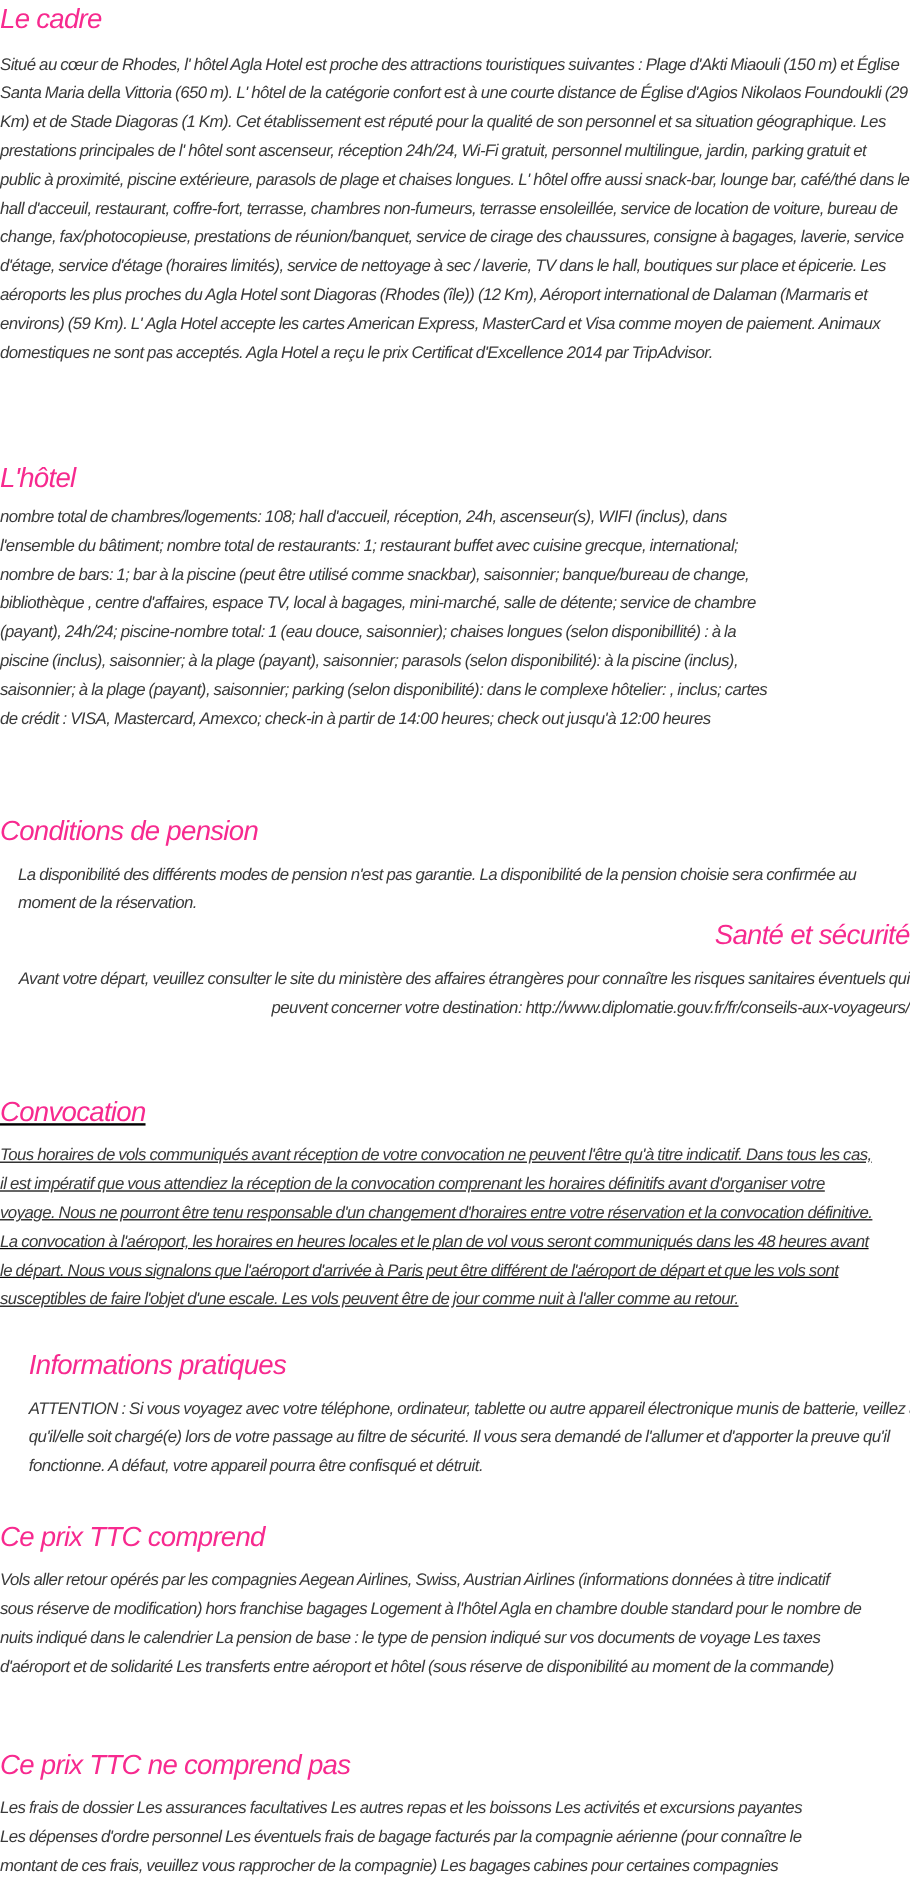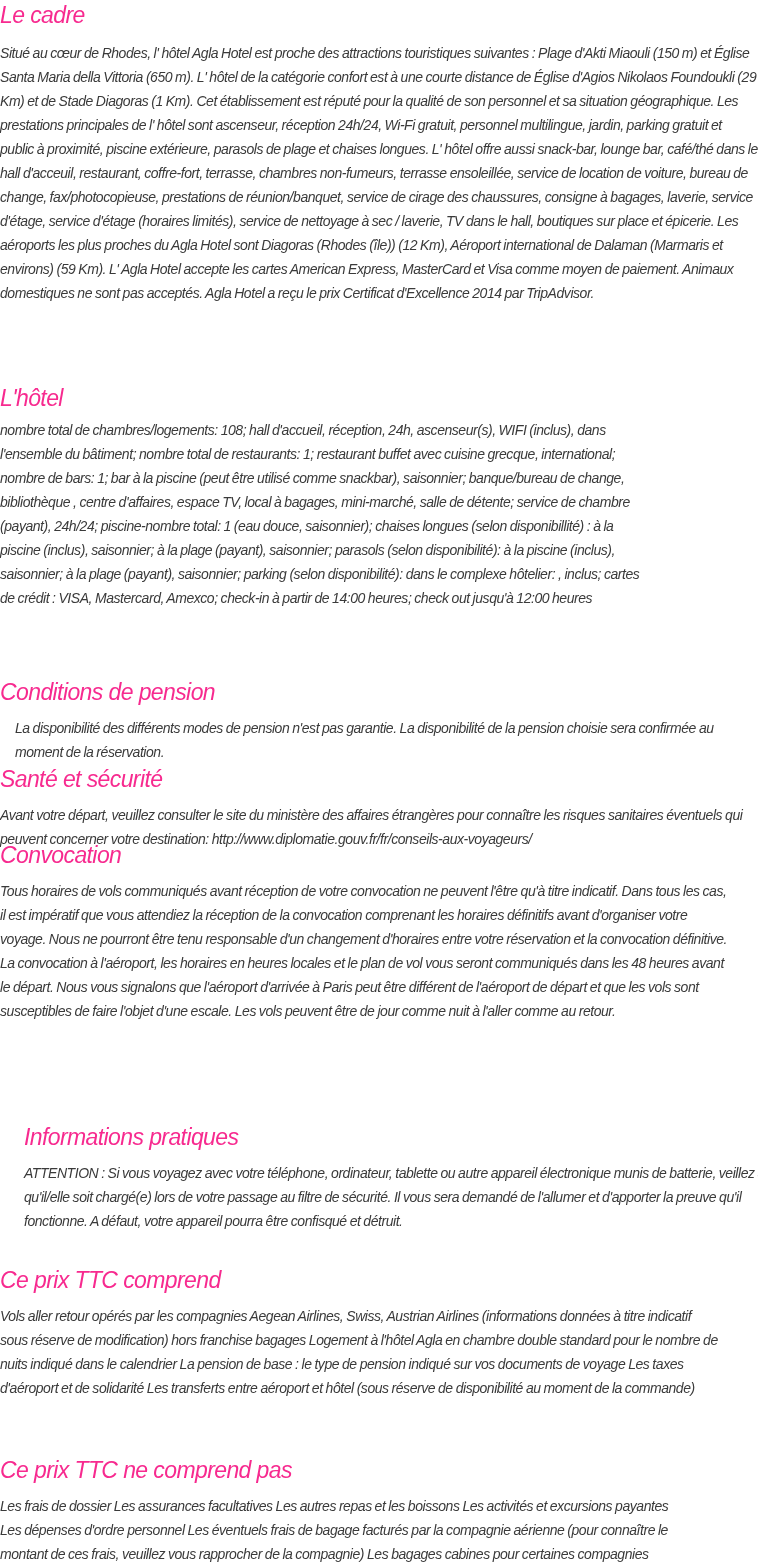--- a/index.html
+++ b/index.html
@@ -41,23 +41,23 @@
       padding: 0;
       letter-spacing: -0.45px;
       word-spacing: -0.5px;
     }
     #s0 { position: absolute; top: 1px; left: 0; width: 758px; }
     #s0 .section-body { margin-top: 12px; }
     #s1 { position: absolute; top: 384px; left: 0; width: 642px; }
     #s1 .section-body { margin-top: 6px; }
     #s2 { position: absolute; top: 646px; left: 0; width: 758px; margin-top: 32px; }
     #s2 .section-body { margin-top: 10px; padding-left: 15px; }
-    #s3 { position: absolute; top: 765px; left: 0; width: 758px; }
+    #s3 { position: absolute; top: 765px; left: 0; width: 758px; text-align: right; }
     #s3 .section-body { margin-top: 10px; }
-    #s4 { position: absolute; top: 841px; left: 0; width: 728px; }
+    #s4 { position: absolute; top: 912px; left: 0; width: 728px; text-decoration: underline; }
     #s4 .section-body { margin-top: 10px; }
     #s5 { position: absolute; top: 1123px; left: 0; width: 758px; padding-left: 24px; }
     #s5 .section-body { margin-top: 10px; }
     #s6 { position: absolute; top: 1266px; left: 0; width: 720px; }
     #s6 .section-body { margin-top: 10px; }
     #s7 { position: absolute; top: 1456px; left: 0; width: 680px; }
     #s7 .section-body { margin-top: 10px; }
   </style>
 </head>
 <body>

